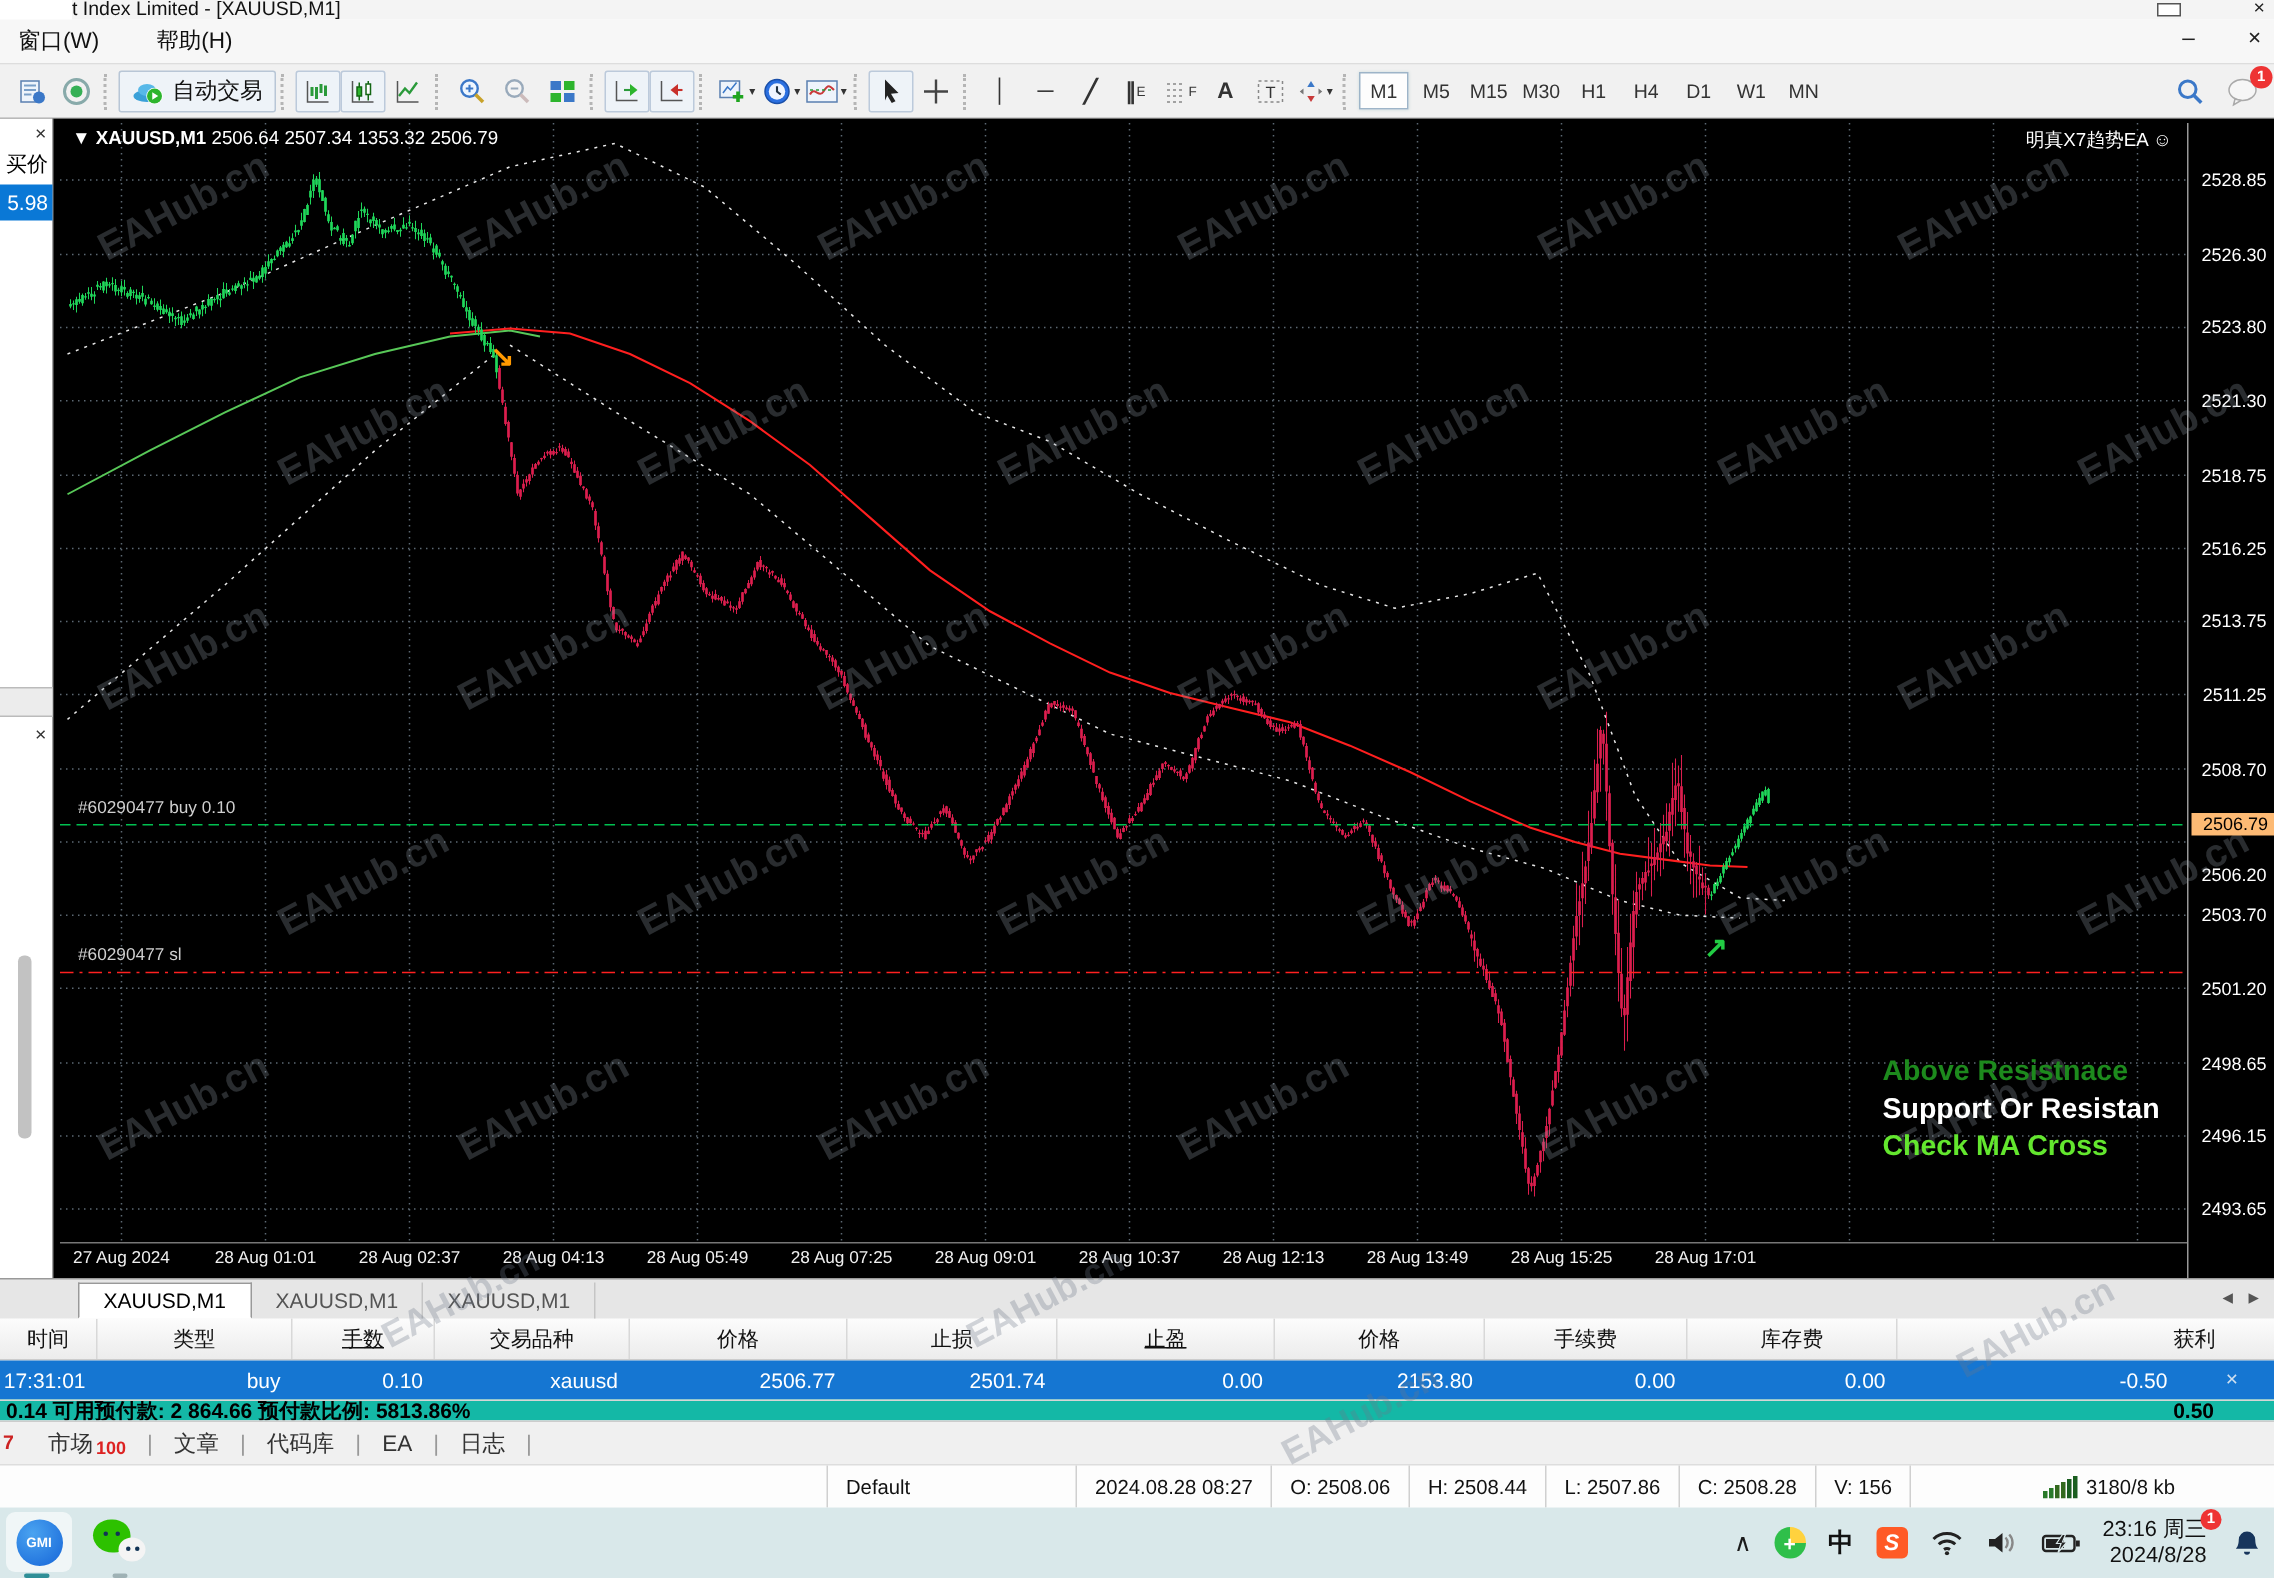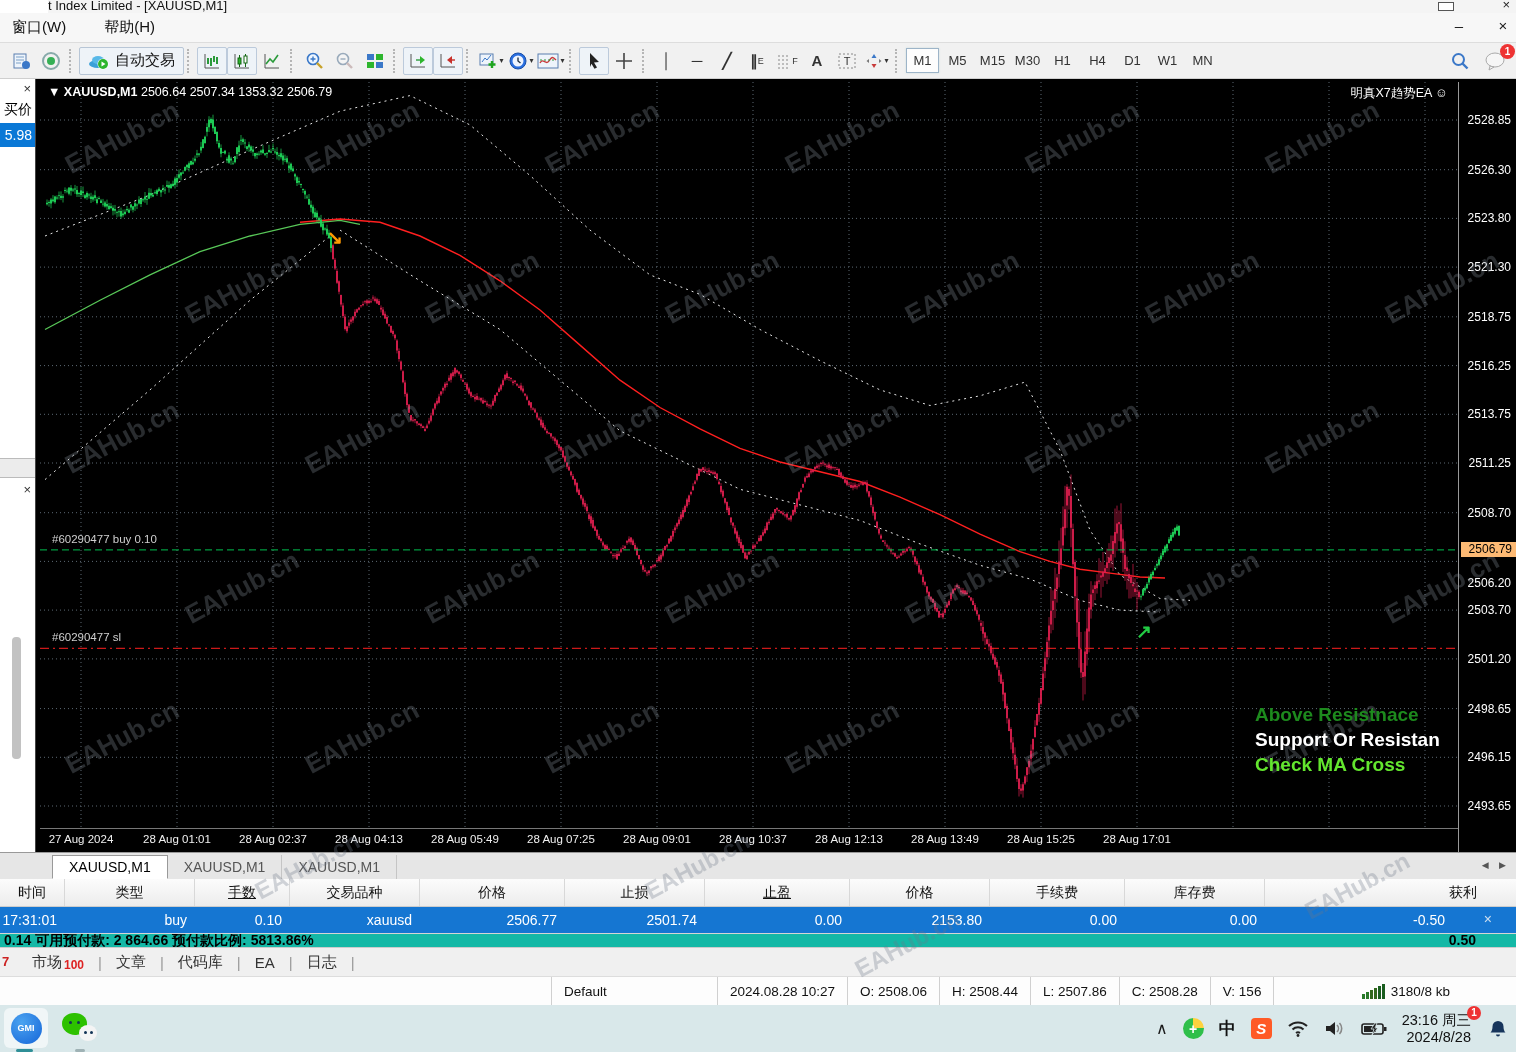--- a/index.html
+++ b/index.html
@@ -455,21 +455,21 @@
     <span class="tt-sep">|</span>
     <div class="term-tab">EA</div>
     <span class="tt-sep">|</span>
     <div class="term-tab">日志</div>
     <span class="tt-sep">|</span>
   </div>
 
 <div class="statusbar">
   <div class="sb-spacer"></div>
   <div class="sb-cell" style="width:166px">Default</div>
-  <div class="sb-cell">2024.08.28 10:27</div>
+  <div class="sb-cell">2024.08.28 08:27</div>
   <div class="sb-cell">O: 2508.06</div>
   <div class="sb-cell">H: 2508.44</div>
   <div class="sb-cell">L: 2507.86</div>
   <div class="sb-cell">C: 2508.28</div>
   <div class="sb-cell">V: 156</div>
   <div class="sb-traffic">
     <svg class="ic" width="24" height="15" viewBox="0 0 24 15">
         <rect x="0" y="10" width="3" height="5" fill="#2a7a2a"></rect>
         <rect x="4" y="8" width="3" height="7" fill="#2a7a2a"></rect>
         <rect x="8" y="6" width="3" height="9" fill="#33691e"></rect>

